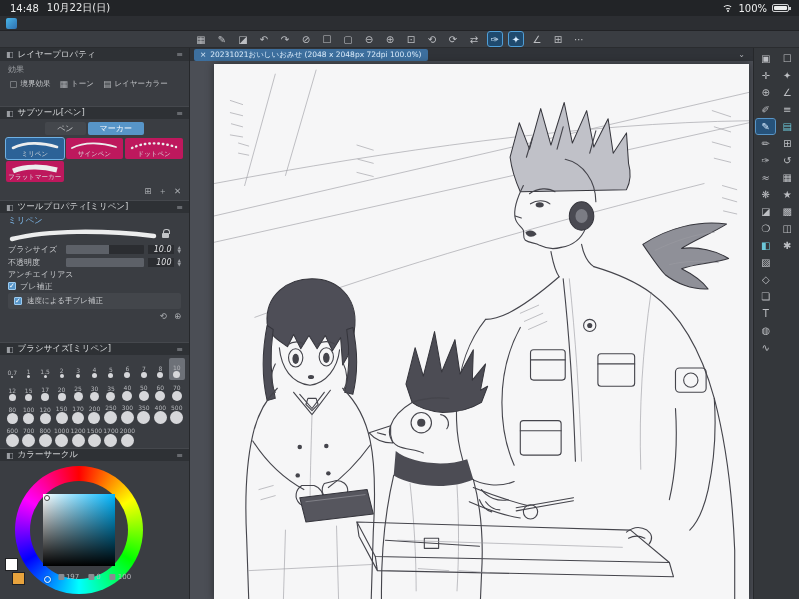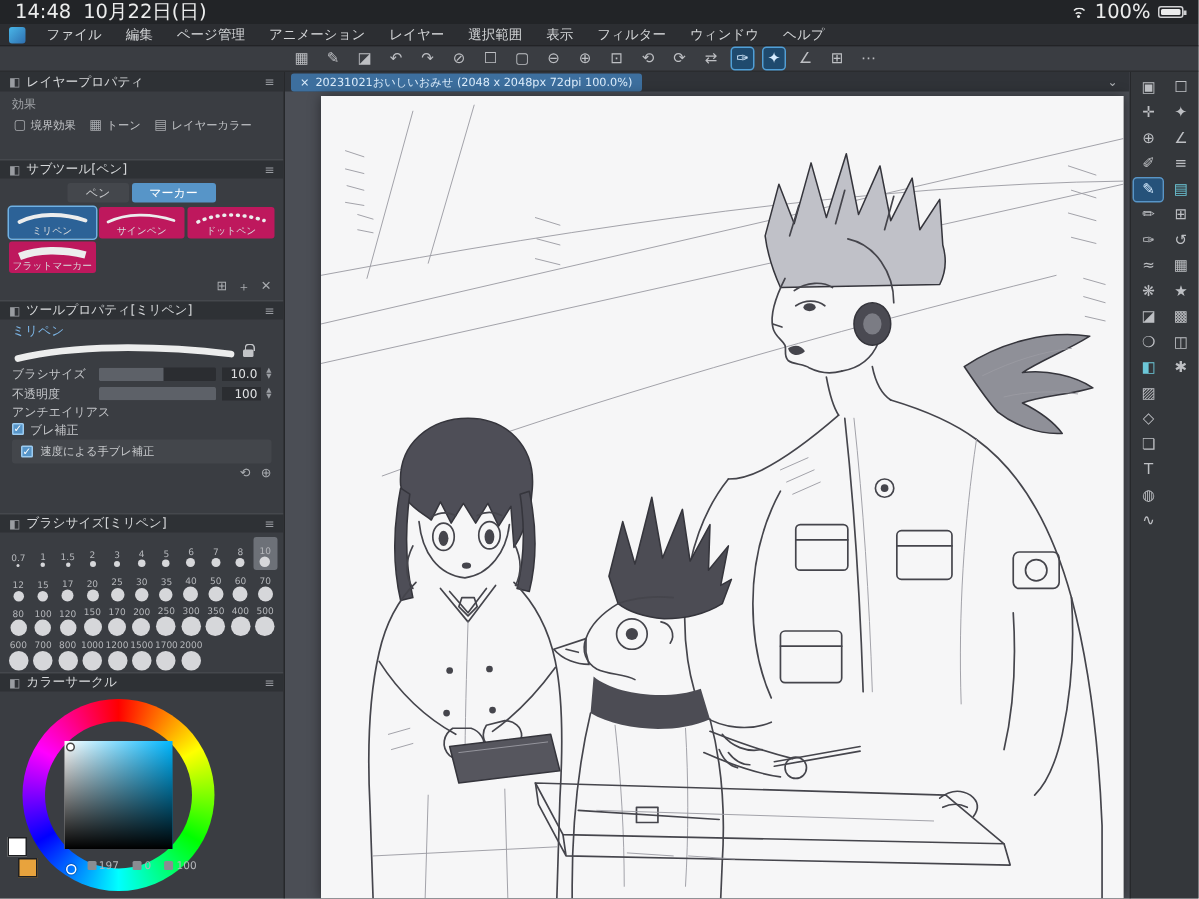--- a/index.html
+++ b/index.html
@@ -4,21 +4,21 @@
 <style>
   * { margin:0; padding:0; box-sizing:border-box; }
   html,body { width:799px; height:599px; overflow:hidden; }
   body {
     background:#37393e; color:#c6c8cb;
     font-family:"DejaVu Sans","Liberation Sans",sans-serif;
     font-size:10px; position:relative;
   }
   
   .status-bar { height:16px; background:#222427; display:flex; align-items:center;
-    justify-content:space-between; padding:0 10px; font-size:13px; color:#eceded; }
+    justify-content:space-between; padding:0 10px; font-size:10px; color:#eceded; }
   .status-left { display:flex; gap:8px; align-items:center; }
   .status-right { display:flex; gap:5px; align-items:center; }
   .wifi { width:11px; height:8px; position:relative; overflow:hidden; }
   .wifi i { position:absolute; border:1.2px solid #eceded; border-radius:50%;
     border-bottom-color:transparent; border-left-color:transparent; border-right-color:transparent;
     transform:rotate(0deg); }
   .wifi .a1 { width:11px; height:11px; left:0; top:1px; }
   .wifi .a2 { width:6px; height:6px; left:2.5px; top:4px; }
   .wifi .a3 { width:2px; height:2px; left:4.5px; top:6px; background:#eceded; border:none; border-radius:50%; }
   .battery { width:17px; height:8px; border:1px solid #cfd0d2; border-radius:2px; position:relative; }
@@ -69,21 +69,21 @@
 
   .tp-name { color:#7db7e8; font-size:8.5px; padding:2px 8px 0; display:flex; align-items:center; }
   .tp-stroke { padding:0 8px; height:16px; display:flex; align-items:center; gap:4px; }
   .lock-icon { width:7px; height:5px; background:#c2c4c7; border-radius:1px; position:relative; flex:none; }
   .lock-icon::before { content:""; position:absolute; top:-4px; left:1px; width:5px; height:4px;
     border:1px solid #c2c4c7; border-bottom:none; border-radius:3px 3px 0 0; }
   .prop-row { display:flex; align-items:center; padding:1px 8px; gap:4px; font-size:8px; height:13px; }
   .prop-label { width:54px; flex:none; color:#c3c5c8; }
   .slider { flex:1; height:9px; background:#2b2d31; border-radius:1px; position:relative; overflow:hidden; }
   .slider .fill { position:absolute; left:0; top:0; bottom:0; background:#5d6168; }
-  .prop-value { width:26px; text-align:right; background:#2b2d31; padding:0 2px; font-size:8px; color:#dfe0e2; }
+  .prop-value { width:26px; text-align:right; background:#2b2d31; padding:0 2px; font-size:8px; color:#dfe0e2;font-style:italic; }
   .steppers { display:flex; flex-direction:column; font-size:4.5px; line-height:4px; color:#9b9ea3; }
   .dropdown { flex:1; background:#2b2d31; padding:0 4px; display:flex; justify-content:space-between;
     align-items:center; font-size:8px; color:#dfe0e2; height:11px; border-radius:1px; }
   .aa-row { display:flex; gap:9px; padding:0 8px 0 14px; font-size:7.5px; align-items:center; height:12px; }
   .aa-opt { display:flex; align-items:center; gap:3px; color:#c3c5c8; }
   .aa-dot { width:7px; height:7px; border-radius:50%; border:1px solid #8b8e93; }
   .aa-opt.selected .aa-dot { background:#5795c8; border-color:#9ccbf0; }
   .chk { width:8px; height:8px; border:1px solid #8b8e93; border-radius:1px; flex:none;
     display:flex; align-items:center; justify-content:center; font-size:7px; color:#fff; }
   .chk.on { background:#5795c8; border-color:#9ccbf0; }
@@ -154,32 +154,20 @@
       </span>
     <span>100%</span>
     <span class="battery">
         <span class="lvl"></span>
       </span>
   </div>
 </div>
 
 <div class="menu-bar">
   <span class="app-icon"></span>
-  <span style="display:flex;">
-      <span class="menu-item">ファイル</span>
-      <span class="menu-item">編集</span>
-      <span class="menu-item">ページ管理</span>
-      <span class="menu-item">アニメーション</span>
-      <span class="menu-item">レイヤー</span>
-      <span class="menu-item">選択範囲</span>
-      <span class="menu-item">表示</span>
-      <span class="menu-item">フィルター</span>
-      <span class="menu-item">ウィンドウ</span>
-      <span class="menu-item">ヘルプ</span>
-    </span>
 </div>
 
 <div class="toolbar">
     <span class="tool-ico">▦</span>
     <span class="tool-ico">✎</span>
     <span class="tool-ico">◪</span>
     <span class="tool-ico">↶</span>
     <span class="tool-ico">↷</span>
     <span class="tool-ico">⊘</span>
     <span class="tool-ico">☐</span>

